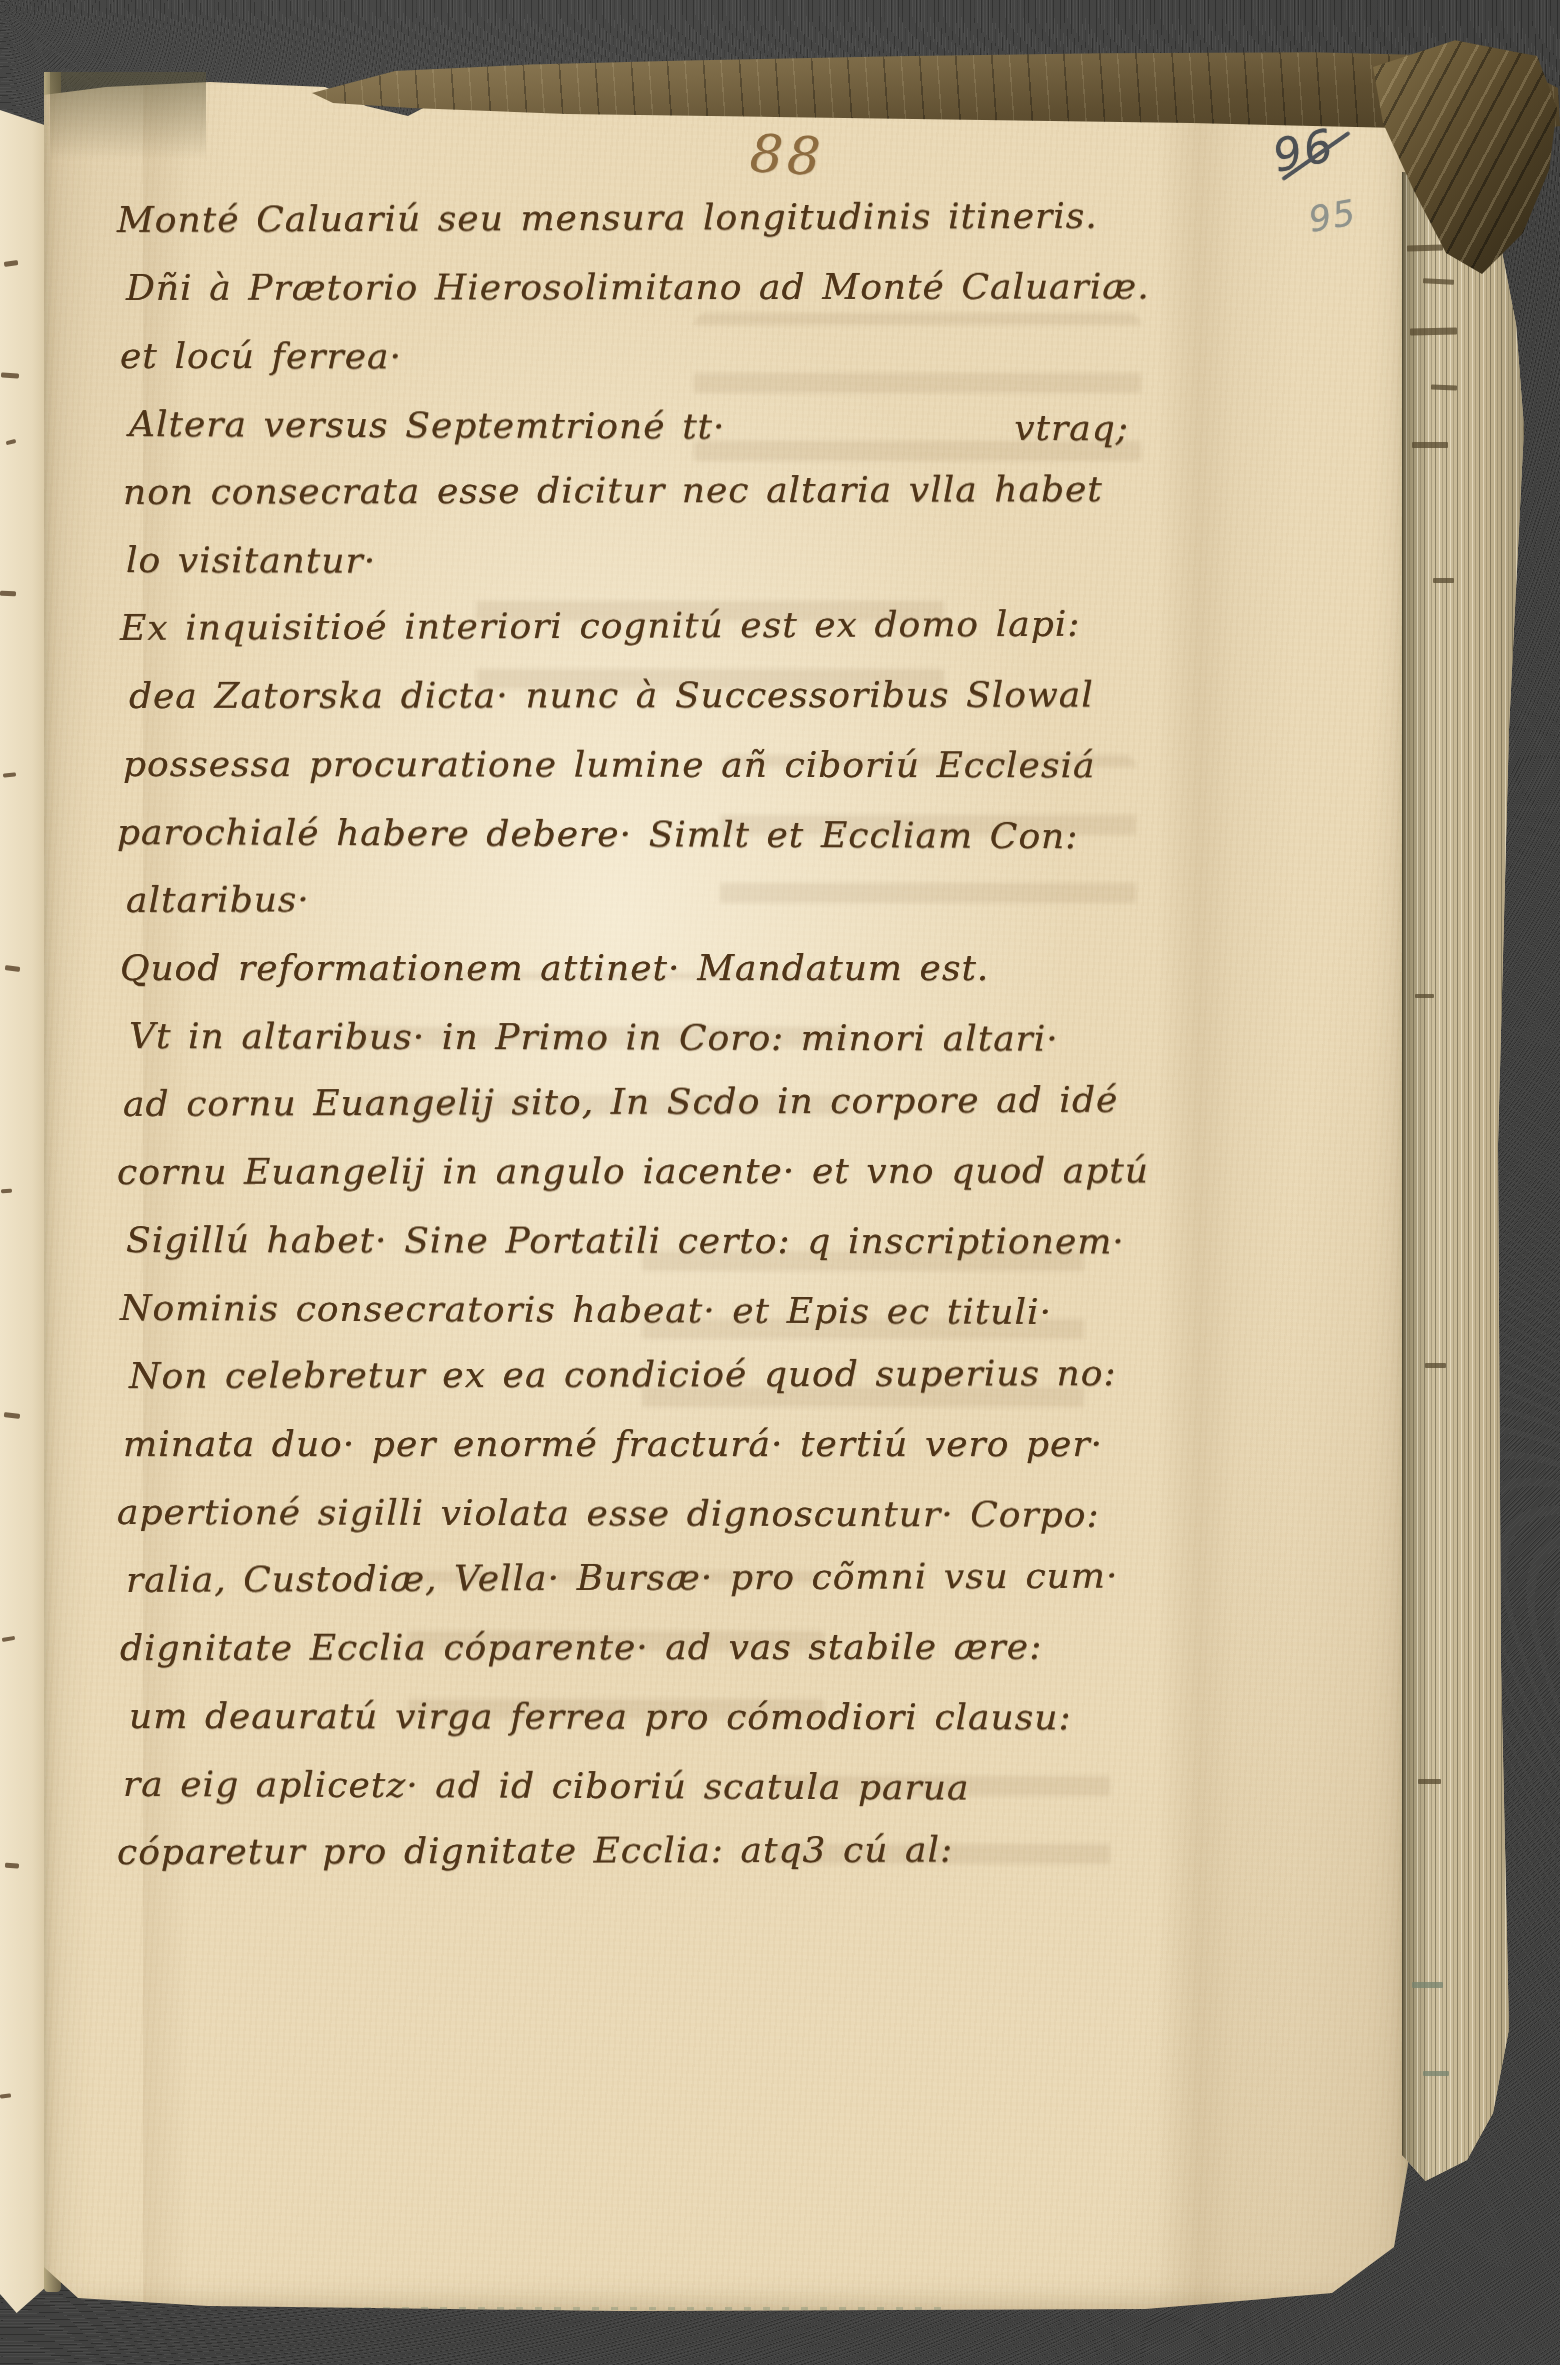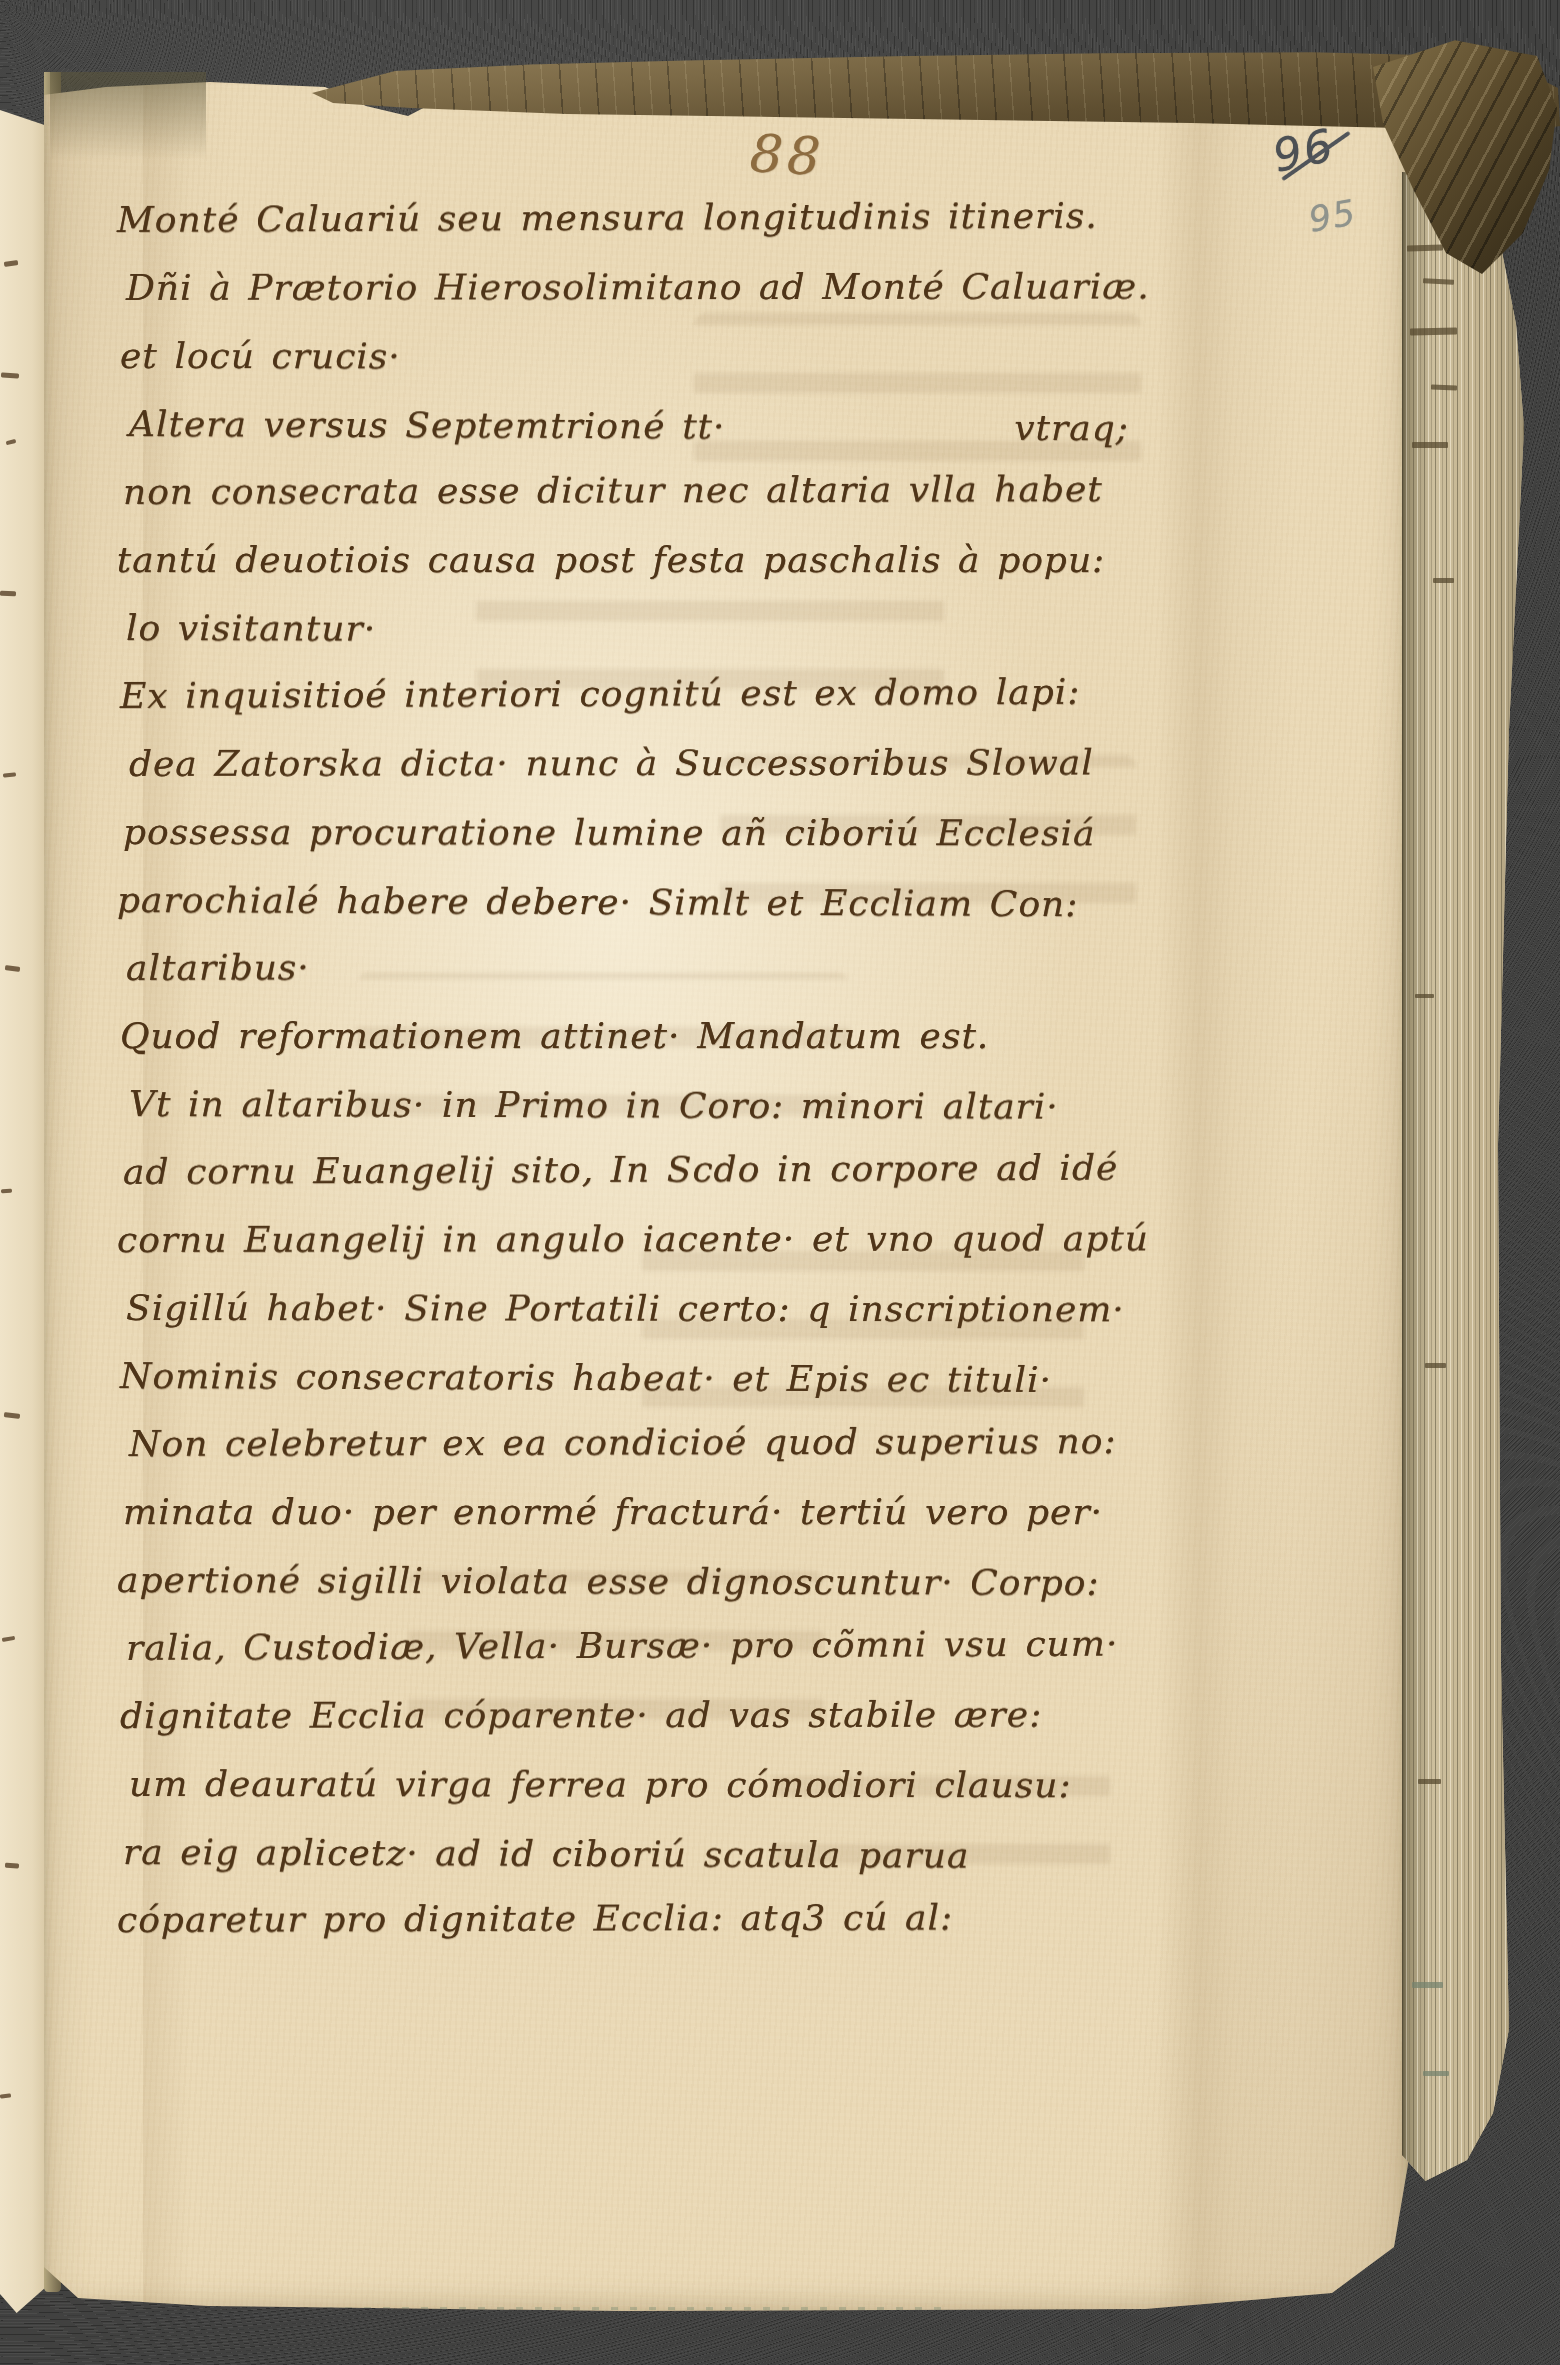--- a/index.html
+++ b/index.html
@@ -199,31 +199,28 @@
     <div class="bleed" style="left:728px;top:1690px;width:338px;height:135px"></div>
 
     <div class="text-block">
         <div class="ms-line" style="transform: rotate(-0.25deg); margin-left: -6.2px;">
           <span class="ms-seg">Monté Caluariú seu mensura longitudinis itineris.</span>
         </div>
         <div class="ms-line" style="transform: rotate(-0.0833333deg); margin-left: 3.1px;">
           <span class="ms-seg">Dñi à Prætorio Hierosolimitano ad Monté Caluariæ.</span>
         </div>
         <div class="ms-line" style="transform: rotate(0.0833333deg); margin-left: -3.1px;">
-          <span class="ms-seg">et locú crucis·</span>
+          <span class="ms-seg">et locú ferrea·</span>
         </div>
         <div class="ms-line" style="transform: rotate(0.25deg); margin-left: 6.2px;">
           <span class="ms-seg">Altera versus Septemtrioné tt·</span>
           <span class="ms-seg ms-right">vtraq;</span>
         </div>
         <div class="ms-line" style="transform: rotate(-0.166667deg); margin-left: 0px;">
           <span class="ms-seg">non consecrata esse dicitur nec altaria vlla habet</span>
-        </div>
-        <div class="ms-line" style="transform: rotate(0deg); margin-left: -6.2px;">
-          <span class="ms-seg">tantú deuotiois causa post festa paschalis à popu:</span>
         </div>
         <div class="ms-line" style="transform: rotate(0.166667deg); margin-left: 3.1px;">
           <span class="ms-seg">lo visitantur·</span>
         </div>
         <div class="ms-line" style="transform: rotate(-0.25deg); margin-left: -3.1px;">
           <span class="ms-seg">Ex inquisitioé interiori cognitú est ex domo lapi:</span>
         </div>
         <div class="ms-line" style="transform: rotate(-0.0833333deg); margin-left: 6.2px;">
           <span class="ms-seg">dea Zatorska dicta· nunc à Successoribus Slowal</span>
         </div>

